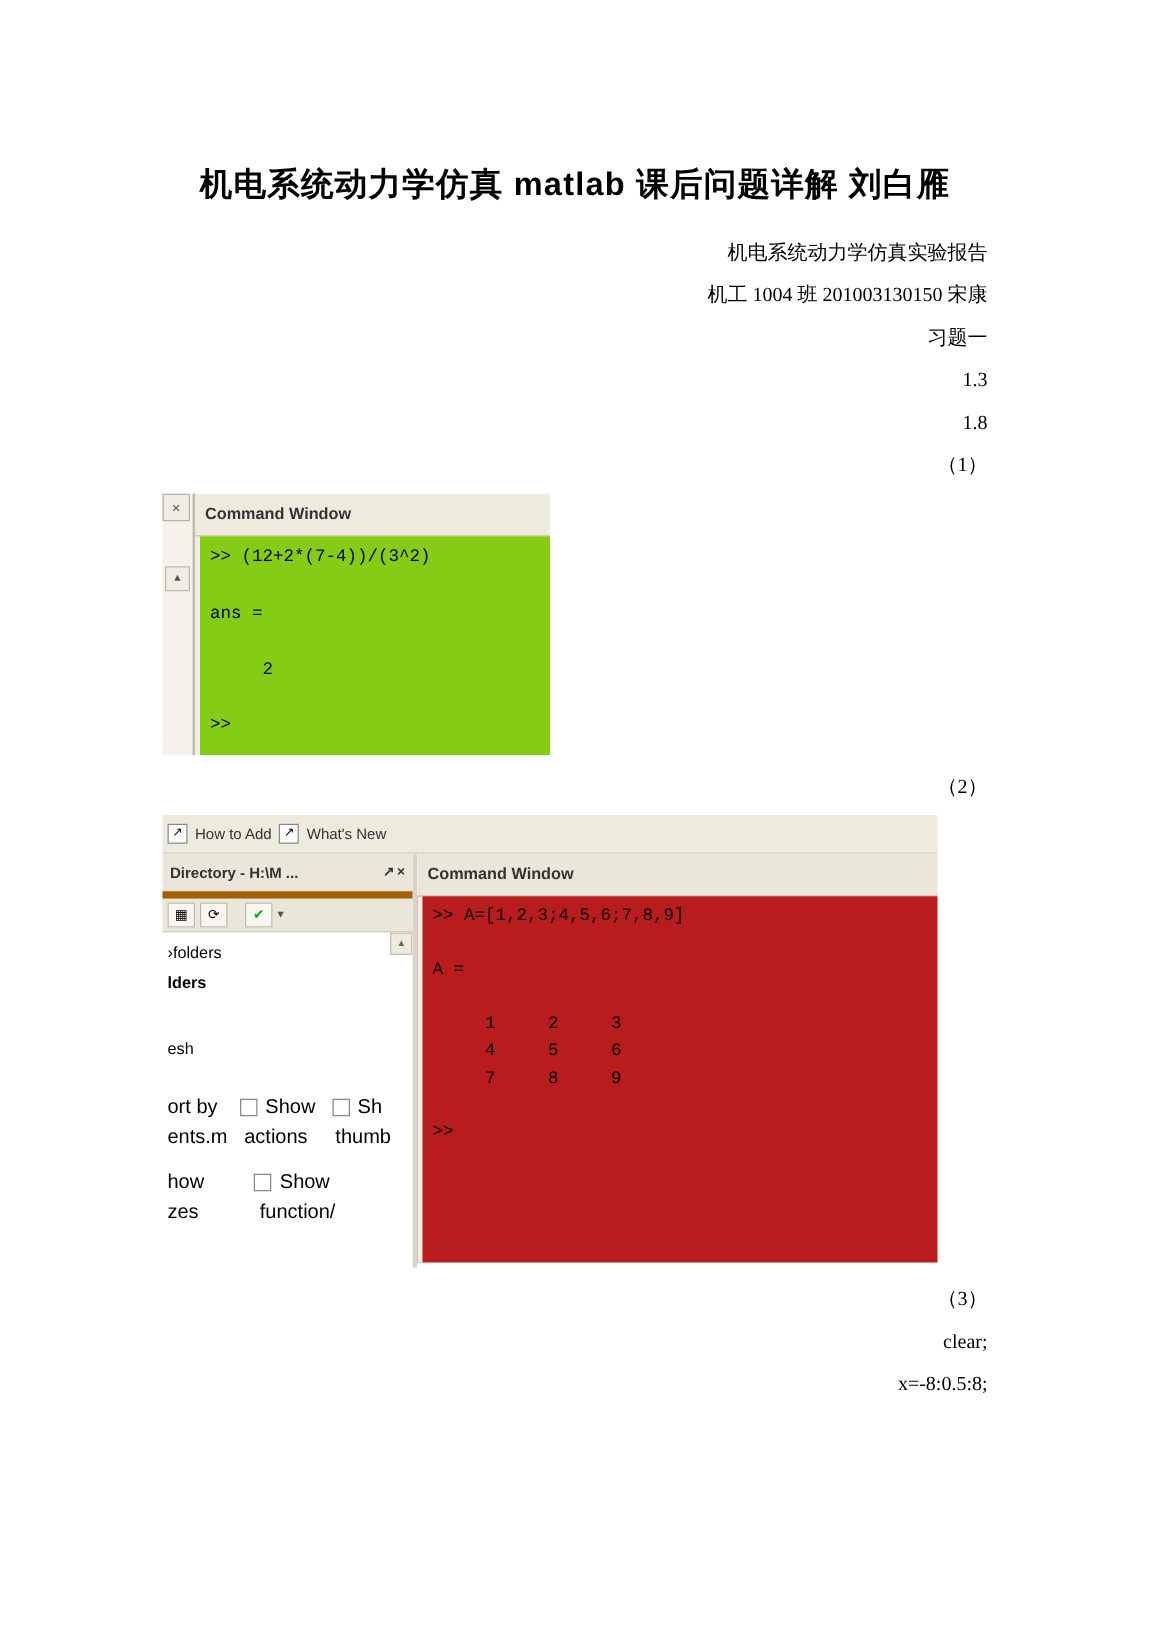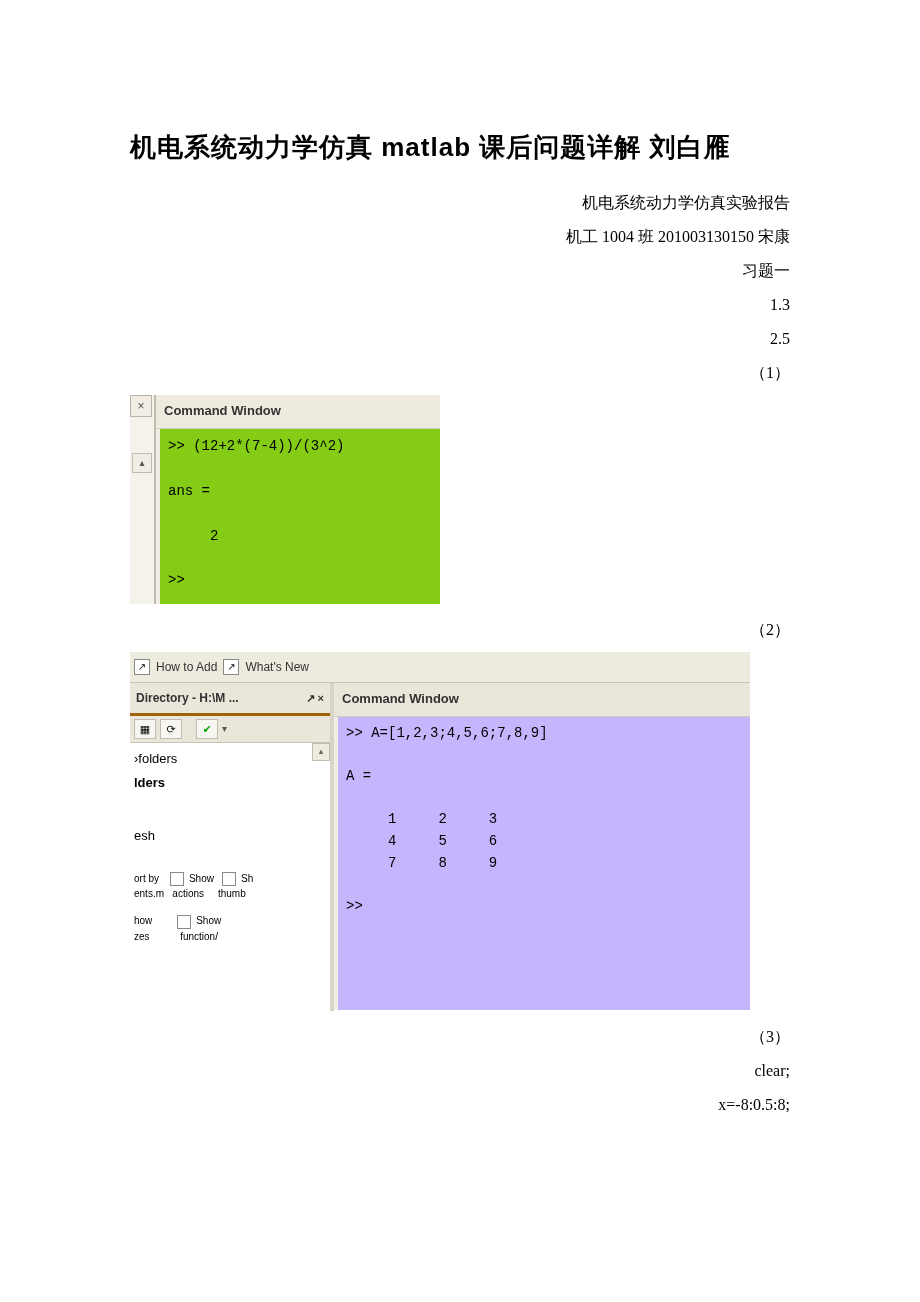--- a/index.html
+++ b/index.html
@@ -10,20 +10,21 @@
     width: 920px;
     position: relative;
   }
   .page {
     padding: 130px 130px 40px 130px;
   }
   .title {
     font-family: "SimHei", "黑体", sans-serif;
     font-size: 26px;
     font-weight: bold;
+    text-align: center;
     margin-bottom: 22px;
     letter-spacing: 1px;
   }
   .body-text {
     font-size: 16px;
     line-height: 2.0;
     color: #000;
   }
   .body-text p {
     margin: 0 0 2px 0;
@@ -148,21 +149,21 @@
   .dir-title {
     background: #eae6da;
     padding: 3px 6px;
     font-family: Tahoma, Arial, sans-serif;
     font-size: 12px;
     font-weight: bold;
     color: #333;
     display: flex;
     align-items: center;
     justify-content: space-between;
-    border-bottom: 3px solid #a16207;
+    border-bottom: 6px solid #a16207;
   }
   .dir-title-icons {
     display: flex;
     gap: 2px;
     font-size: 11px;
   }
   .dir-toolbar {
     background: #eae6da;
     padding: 3px 4px;
     display: flex;
@@ -203,21 +204,21 @@
     display: flex;
     align-items: center;
     justify-content: center;
     font-size: 9px;
     color: #666;
   }
   .dir-row {
     padding-left: 2px;
   }
   .dir-row.small {
-    font-size: 10px;
+    font-size: 16px;
     line-height: 1.5;
   }
   .checkbox {
     display: inline-block;
     width: 12px;
     height: 12px;
     border: 1px solid #888;
     background: #fff;
     margin-right: 2px;
     vertical-align: middle;
@@ -229,21 +230,21 @@
   .cw-title2 {
     background: #eae6da;
     padding: 3px 8px 4px 8px;
     font-family: "Microsoft Sans Serif", Arial, sans-serif;
     font-size: 13px;
     font-weight: bold;
     color: #333;
     border-bottom: 1px solid #d0ccc0;
   }
   .cw-body2 {
-    background: #c4b5fd;
+    background: #b91c1c;
     padding: 6px 8px 12px 8px;
     font-family: "Courier New", monospace;
     font-size: 14px;
     color: #000;
     white-space: pre;
     line-height: 1.55;
     height: 275px;
     border-left: 4px solid #f0ede4;
   }
   .gap-row { height: 18px; }
@@ -252,21 +253,21 @@
 <body>
 
 <div class="page">
   <div class="title">机电系统动力学仿真 matlab 课后问题详解 刘白雁</div>
 
   <div class="body-text">
     <p>机电系统动力学仿真实验报告</p>
     <p>机工 1004 班 201003130150 宋康</p>
     <p>习题一</p>
     <p>1.3</p>
-    <p>2.5</p>
+    <p>1.8</p>
     <p>（1）</p>
 
     <div class="img-block shot1">
       <div class="shot1-row">
         <div class="shot1-left">
           <div class="close-cell">×</div>
           <div class="gap-row"></div>
           <div class="scroll-up">▴</div>
         </div>
         <div class="shot1-right">

